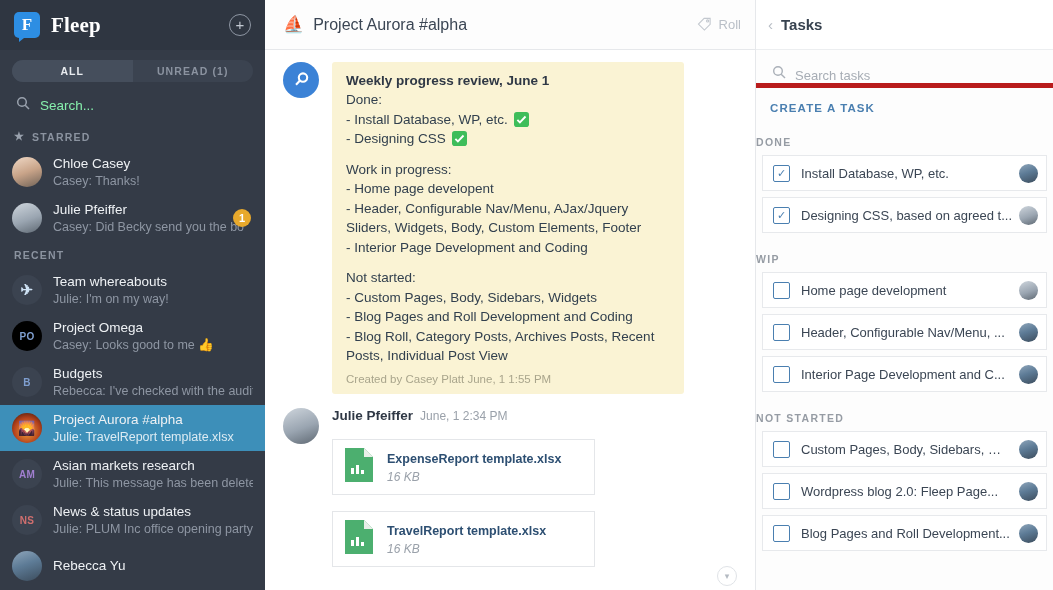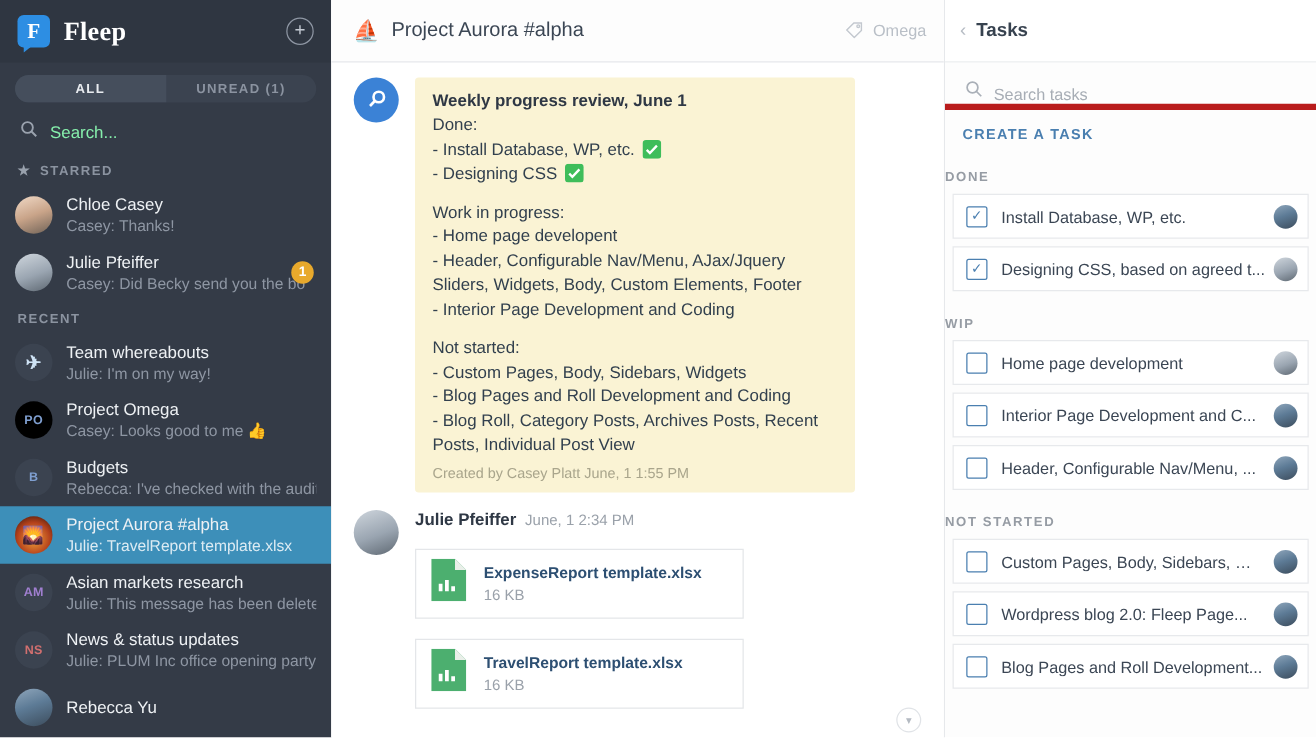--- a/index.html
+++ b/index.html
@@ -167,21 +167,21 @@
   .attach {
     width: 263px; height: 56px;
     border: 1px solid #e4e6e9; background: #fff;
     display: flex; align-items: center;
     padding: 0 10px 0 12px; margin-bottom: 14px;
     cursor: pointer;
     margin-top: 16px;
   }
   .fileicon { flex: 0 0 28px; margin-right: 14px; }
   .fname { font-size: 12.5px; font-weight: bold; color: #2d4f72; line-height: 16px; }
-  .fsize { font-size: 12px; color: #9aa1aa; line-height: 16px; margin-top: 1px; }
+  .fsize { font-size: 12px; color: #9aa1aa; line-height: 16px; margin-top: 1px; font-style: italic; }
   .scrolldown {
     position: absolute; right: 18px; bottom: 4px;
     width: 20px; height: 20px; border-radius: 50%;
     border: 1px solid #e0e3e7; background: #fff;
     color: #b4bac2; font-size: 9px; line-height: 18px; text-align: center;
     cursor: pointer;
   }
 
   
   .tasks {
@@ -369,21 +369,21 @@
         <span class="emo">⛵</span>
         <span>Project Aurora #alpha</span>
       </div>
       <div class="c-header-right">
         <span class="tagi">
           <svg width="15" height="15" viewBox="0 0 16 16">
             <path d="M1.5 8.6 L7.6 2.5 L14 2.5 L14 8.9 L7.9 15 Z" fill="none" stroke="#c3c8cf" stroke-width="1.2"></path>
             <circle cx="11.3" cy="5.3" r="1.15" fill="none" stroke="#c3c8cf" stroke-width="1.2"></circle>
           </svg>
         </span>
-        <span>Omega</span>
+        <span>Roll</span>
       </div>
     </div>
 
     <div class="stream">
 
       <div class="msg">
         <div class="msg-av avBlue">
           <svg width="20" height="20" viewBox="0 0 20 20">
             <circle cx="12" cy="7.6" r="4.2" fill="none" stroke="#fff" stroke-width="2.1"></circle>
             <line x1="8.8" y1="10.8" x2="5" y2="14.8" stroke="#fff" stroke-width="2.1"></line>
@@ -504,26 +504,26 @@
     </div>
 
     <div class="t-group-label">WIP</div>
     <div class="t-row">
       <span class="t-cb"></span>
       <span class="t-label">Home page development</span>
       <span class="t-av avC"></span>
     </div>
     <div class="t-row">
       <span class="t-cb"></span>
+      <span class="t-label">Header, Configurable Nav/Menu, ...</span>
+      <span class="t-av avA"></span>
+    </div>
+    <div class="t-row">
+      <span class="t-cb"></span>
       <span class="t-label">Interior Page Development and C...</span>
-      <span class="t-av avA"></span>
-    </div>
-    <div class="t-row">
-      <span class="t-cb"></span>
-      <span class="t-label">Header, Configurable Nav/Menu, ...</span>
       <span class="t-av avA"></span>
     </div>
 
     <div class="t-group-label">NOT STARTED</div>
     <div class="t-row">
       <span class="t-cb"></span>
       <span class="t-label">Custom Pages, Body, Sidebars, Wi...</span>
       <span class="t-av avA"></span>
     </div>
     <div class="t-row">

